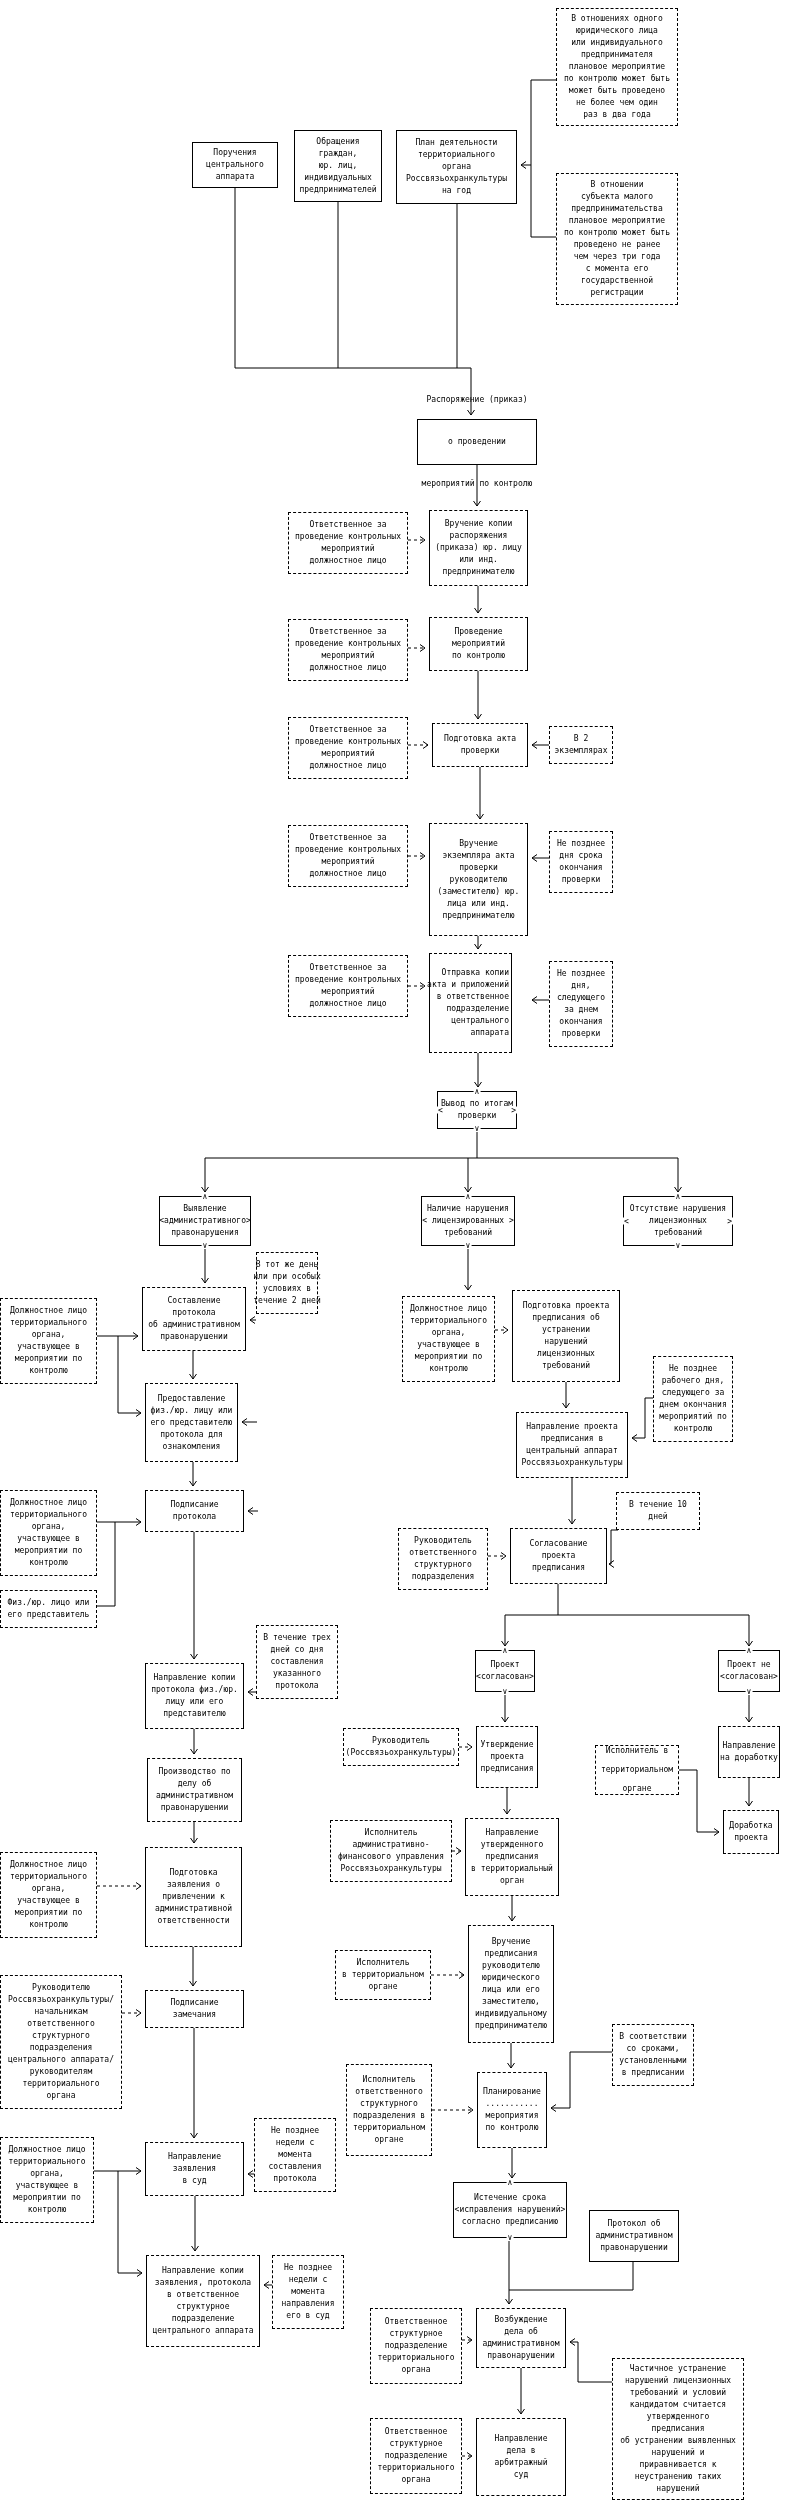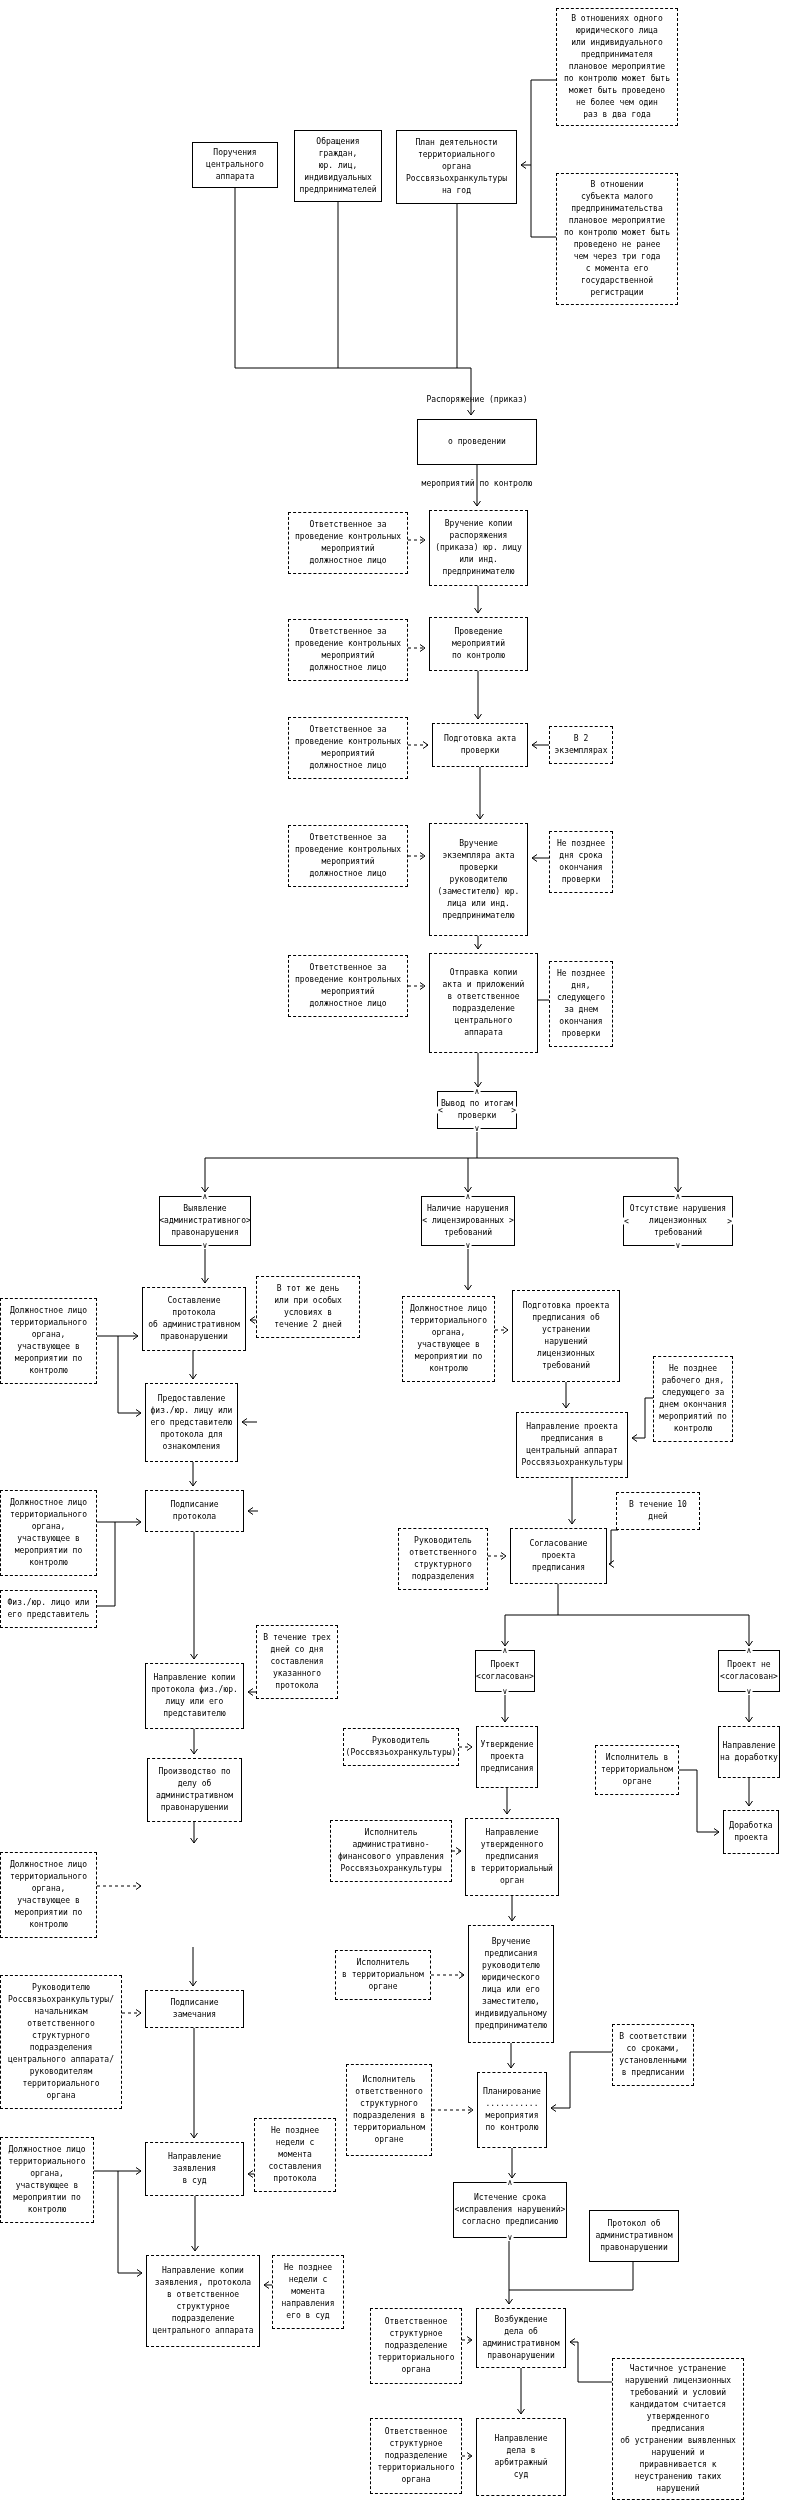--- a/index.html
+++ b/index.html
@@ -217,21 +217,21 @@
       <span class="ln">дня срока</span>
       <span class="ln">окончания</span>
       <span class="ln">проверки</span>
     </div>
     <div class="node dashed" style="left: 288px; top: 955px; width: 120px; height: 62px;">
       <span class="ln">Ответственное за</span>
       <span class="ln">проведение контрольных</span>
       <span class="ln">мероприятий</span>
       <span class="ln">должностное лицо</span>
     </div>
-    <div class="node flow" style="left: 429px; top: 953px; width: 109px; height: 100px;">
+    <div class="node flow" style="left: 429px; top: 953px; width: 83px; height: 100px; align-items: flex-end;">
       <span class="ln">Отправка копии</span>
       <span class="ln">акта и приложений</span>
       <span class="ln">в ответственное</span>
       <span class="ln">подразделение</span>
       <span class="ln">центрального</span>
       <span class="ln">аппарата</span>
     </div>
     <div class="node dashed" style="left: 549px; top: 961px; width: 64px; height: 86px;">
       <span class="ln">Не позднее</span>
       <span class="ln">дня,</span>
@@ -278,21 +278,21 @@
       <span class="ln">участвующее в</span>
       <span class="ln">мероприятии по</span>
       <span class="ln">контролю</span>
     </div>
     <div class="node flow" style="left: 142px; top: 1287px; width: 104px; height: 64px;">
       <span class="ln">Составление</span>
       <span class="ln">протокола</span>
       <span class="ln">об административном</span>
       <span class="ln">правонарушении</span>
     </div>
-    <div class="node dashed" style="left: 256px; top: 1252px; width: 104px; height: 62px; margin-top: 24px;">
+    <div class="node dashed" style="left: 256px; top: 1252px; width: 62px; height: 62px;">
       <span class="ln">В тот же день</span>
       <span class="ln">или при особых</span>
       <span class="ln">условиях в</span>
       <span class="ln">течение 2 дней</span>
     </div>
     <div class="node flow" style="left: 145px; top: 1383px; width: 93px; height: 79px;">
       <span class="ln">Предоставление</span>
       <span class="ln">физ./юр. лицу или</span>
       <span class="ln">его представителю</span>
       <span class="ln">протокола для</span>
@@ -333,20 +333,27 @@
       <span class="ln">административном</span>
       <span class="ln">правонарушении</span>
     </div>
     <div class="node dashed" style="left: 0px; top: 1852px; width: 97px; height: 86px;">
       <span class="ln">Должностное лицо</span>
       <span class="ln">территориального</span>
       <span class="ln">органа,</span>
       <span class="ln">участвующее в</span>
       <span class="ln">мероприятии по</span>
       <span class="ln">контролю</span>
+    </div>
+    <div class="node flow" style="left: 145px; top: 1847px; width: 97px; height: 100px;">
+      <span class="ln">Подготовка</span>
+      <span class="ln">заявления о</span>
+      <span class="ln">привлечении к</span>
+      <span class="ln">административной</span>
+      <span class="ln">ответственности</span>
     </div>
     <div class="node dashed" style="left: 0px; top: 1975px; width: 122px; height: 134px;">
       <span class="ln">Руководителю</span>
       <span class="ln">Россвязьохранкультуры/</span>
       <span class="ln">начальникам</span>
       <span class="ln">ответственного</span>
       <span class="ln">структурного</span>
       <span class="ln">подразделения</span>
       <span class="ln">центрального аппарата/</span>
       <span class="ln">руководителям</span>
@@ -451,21 +458,21 @@
     </div>
     <div class="node dashed" style="left: 343px; top: 1728px; width: 116px; height: 38px;">
       <span class="ln">Руководитель</span>
       <span class="ln">(Россвязьохранкультуры)</span>
     </div>
     <div class="node flow" style="left: 476px; top: 1726px; width: 62px; height: 62px;">
       <span class="ln">Утверждение</span>
       <span class="ln">проекта</span>
       <span class="ln">предписания</span>
     </div>
-    <div class="node dashed" style="left: 595px; top: 1745px; width: 84px; height: 50px;">
+    <div class="node dashed" style="left: 595px; top: 1745px; width: 84px; height: 50px; gap: 7px;">
       <span class="ln">Исполнитель в</span>
       <span class="ln">территориальном</span>
       <span class="ln">органе</span>
     </div>
     <div class="node flow" style="left: 718px; top: 1726px; width: 62px; height: 52px;">
       <span class="ln">Направление</span>
       <span class="ln">на доработку</span>
     </div>
     <div class="node flow" style="left: 723px; top: 1810px; width: 56px; height: 44px;">
       <span class="ln">Доработка</span>

